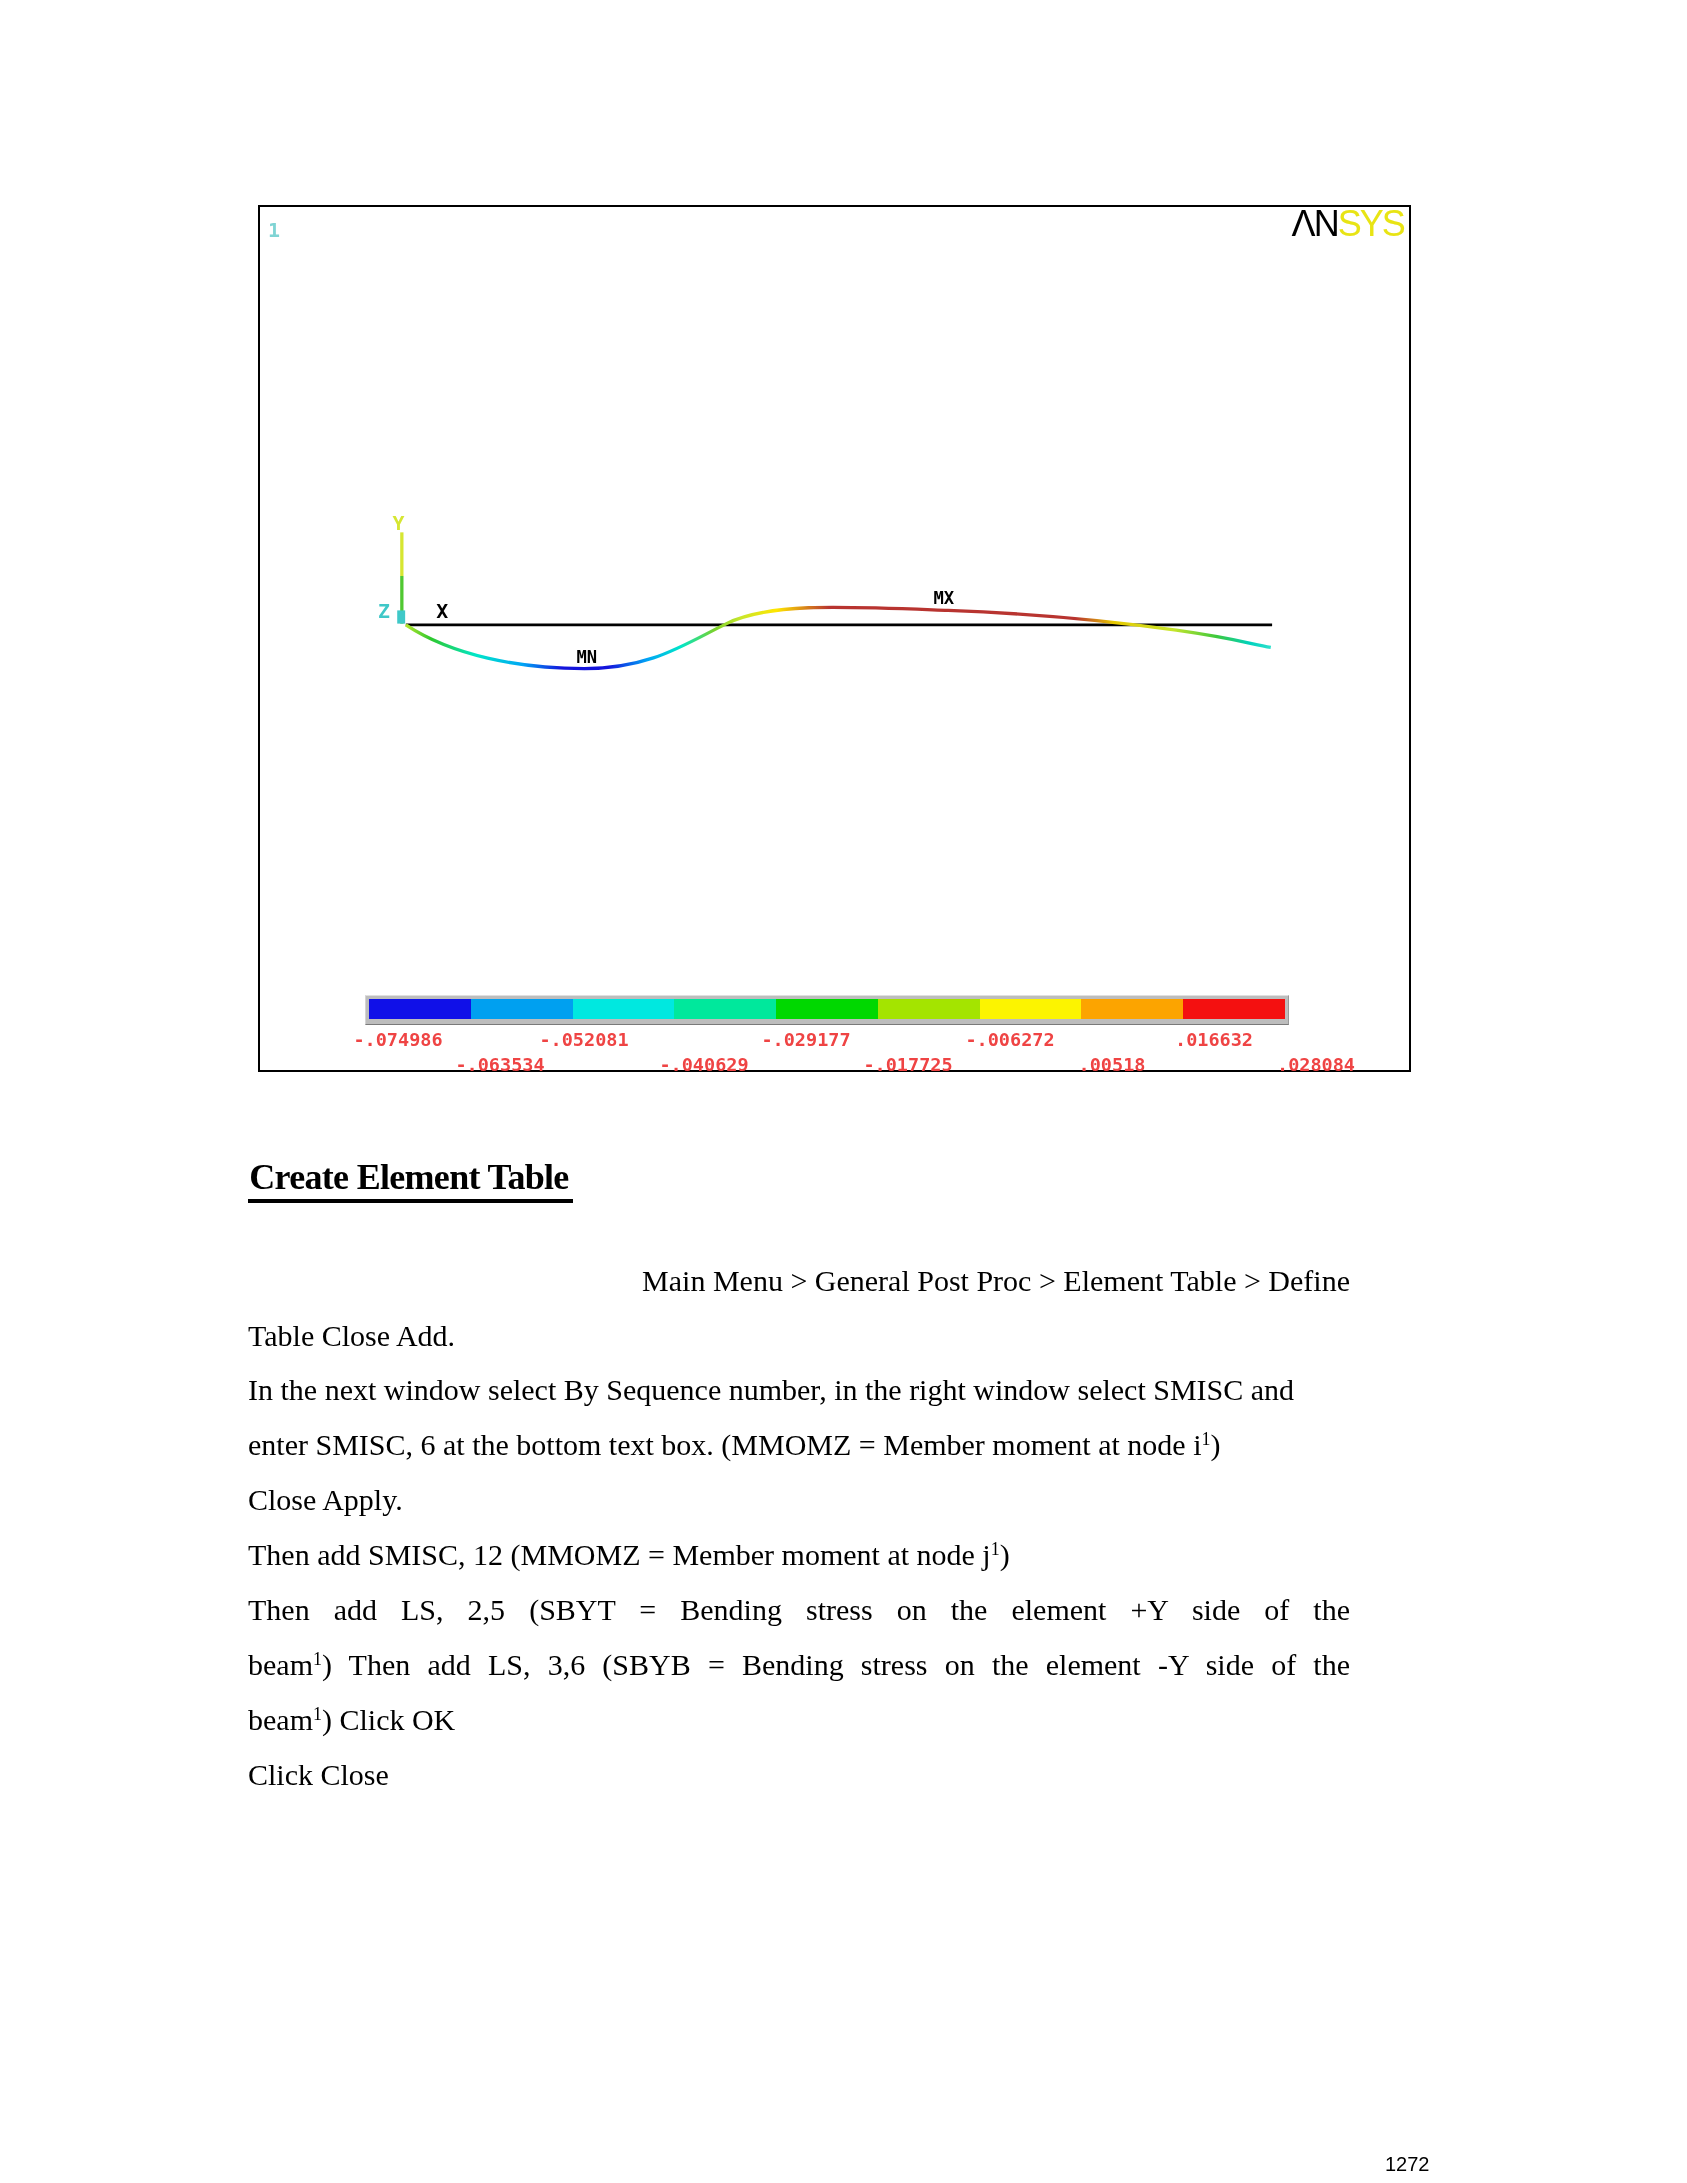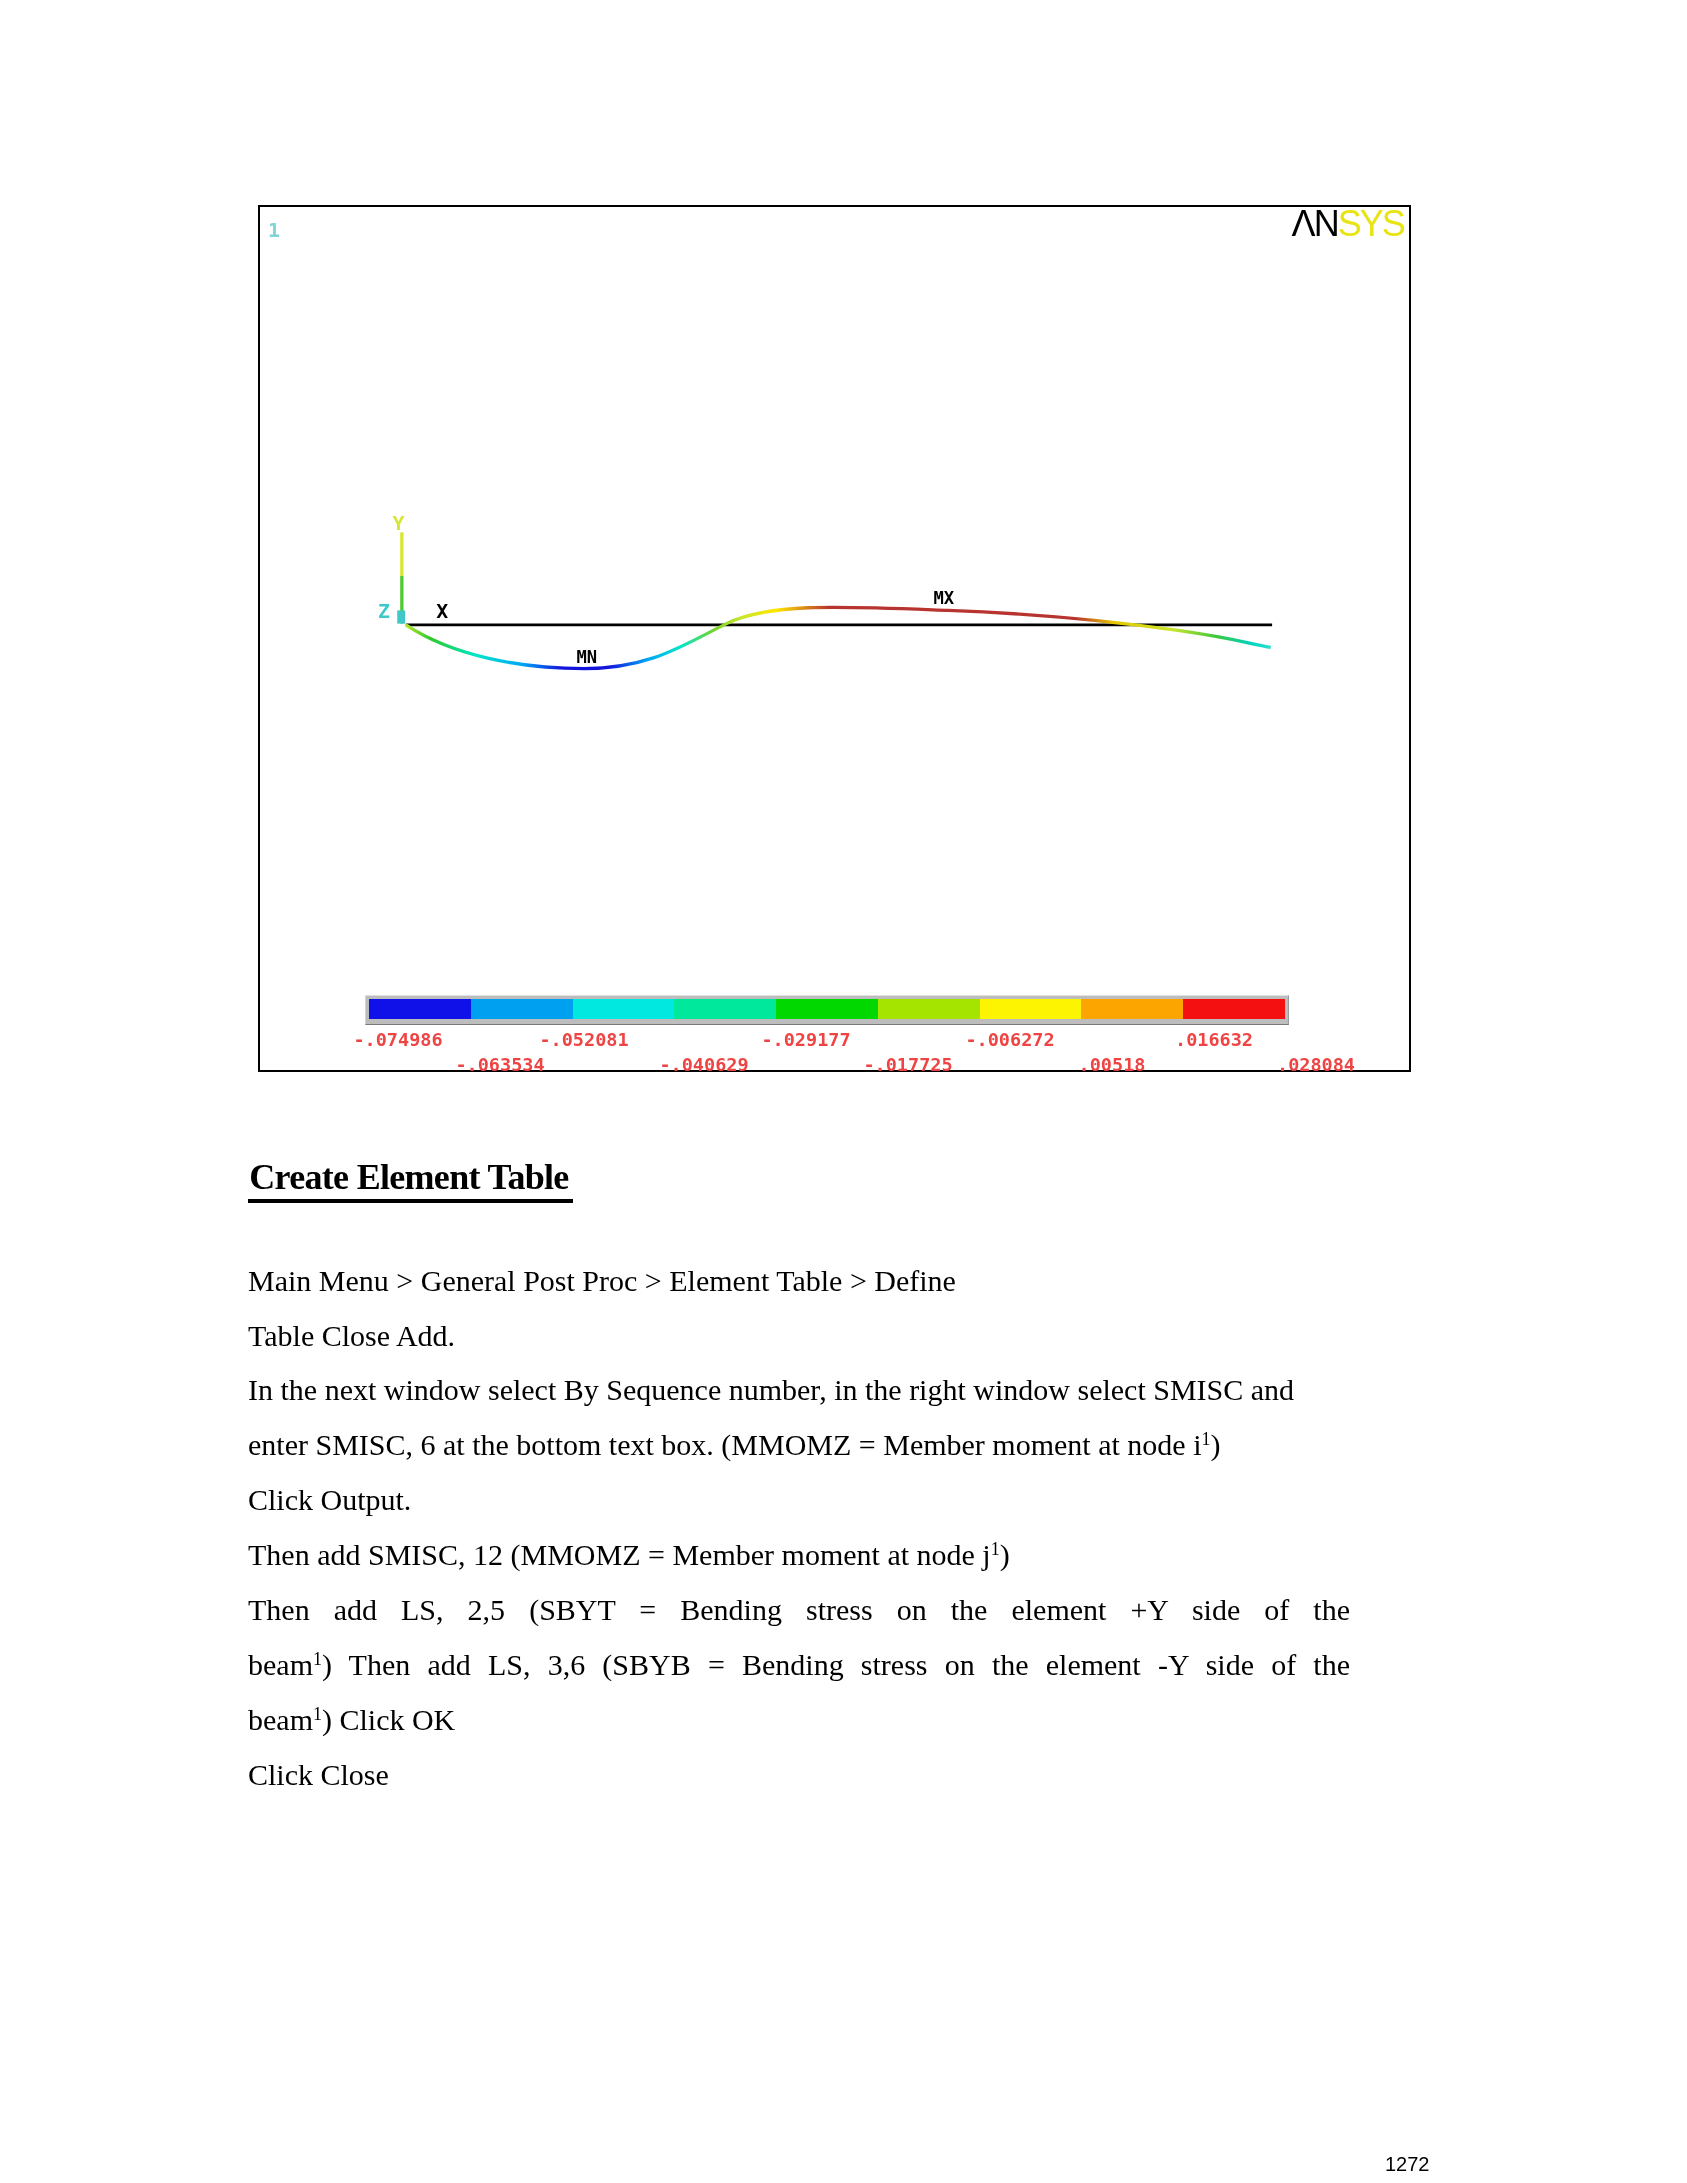--- a/index.html
+++ b/index.html
@@ -122,25 +122,25 @@
         <div class="cbar-label" style="left: 444px; top: 847px;">-.040629</div>
         <div class="cbar-label" style="left: 648px; top: 847px;">-.017725</div>
         <div class="cbar-label" style="left: 852px; top: 847px;">.00518</div>
         <div class="cbar-label" style="left: 1056px; top: 847px;">.028084</div>
       </div>
   </div>
 
   <div id="doc-heading">Create Element Table</div>
 
   <div id="doc-lines">
-      <div class="doc-line" style="top: 1262px;"><span>Main Menu &gt; General Post Proc &gt; Element Table &gt; Define</span></div>
+      <div class="doc-line" style="top: 1262px; text-align: right;"><span>Main Menu &gt; General Post Proc &gt; Element Table &gt; Define</span></div>
       <div class="doc-line" style="top: 1317px;"><span>Table Close Add.</span></div>
       <div class="doc-line" style="top: 1371px;"><span>In the next window select By Sequence number, in the right window select SMISC and</span></div>
       <div class="doc-line" style="top: 1426px;"><span>enter SMISC, 6 at the bottom text box. (MMOMZ = Member moment at node i</span><span class="doc-sup">1</span><span>)</span></div>
-      <div class="doc-line" style="top: 1481px;"><span>Click Output.</span></div>
+      <div class="doc-line" style="top: 1481px;"><span>Close Apply.</span></div>
       <div class="doc-line" style="top: 1536px;"><span>Then add SMISC, 12 (MMOMZ = Member moment at node j</span><span class="doc-sup">1</span><span>)</span></div>
       <div class="doc-line justify" style="top: 1591px;"><span>Then add LS, 2,5 (SBYT = Bending stress on the element +Y side of the</span></div>
       <div class="doc-line justify" style="top: 1646px;"><span>beam</span><span class="doc-sup">1</span><span>) Then add LS, 3,6 (SBYB = Bending stress on the element -Y side of the</span></div>
       <div class="doc-line" style="top: 1701px;"><span>beam</span><span class="doc-sup">1</span><span>) Click OK</span></div>
       <div class="doc-line" style="top: 1756px;"><span>Click Close</span></div>
     </div>
 
 
   <div id="page-number">1272</div>
 </div>

